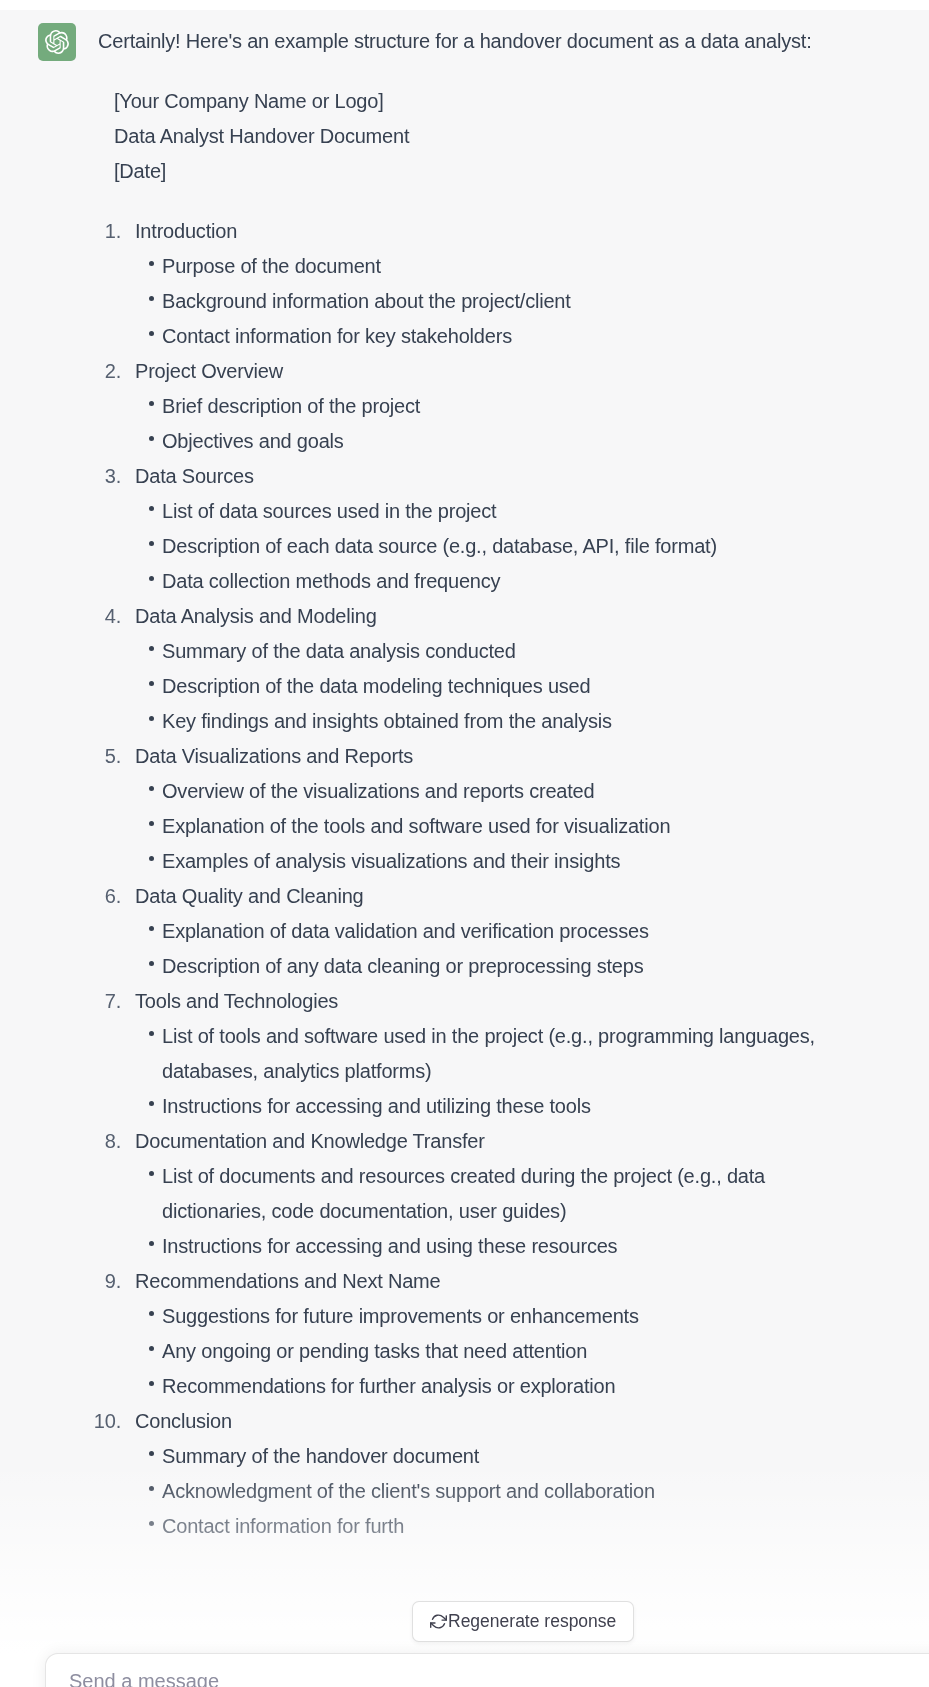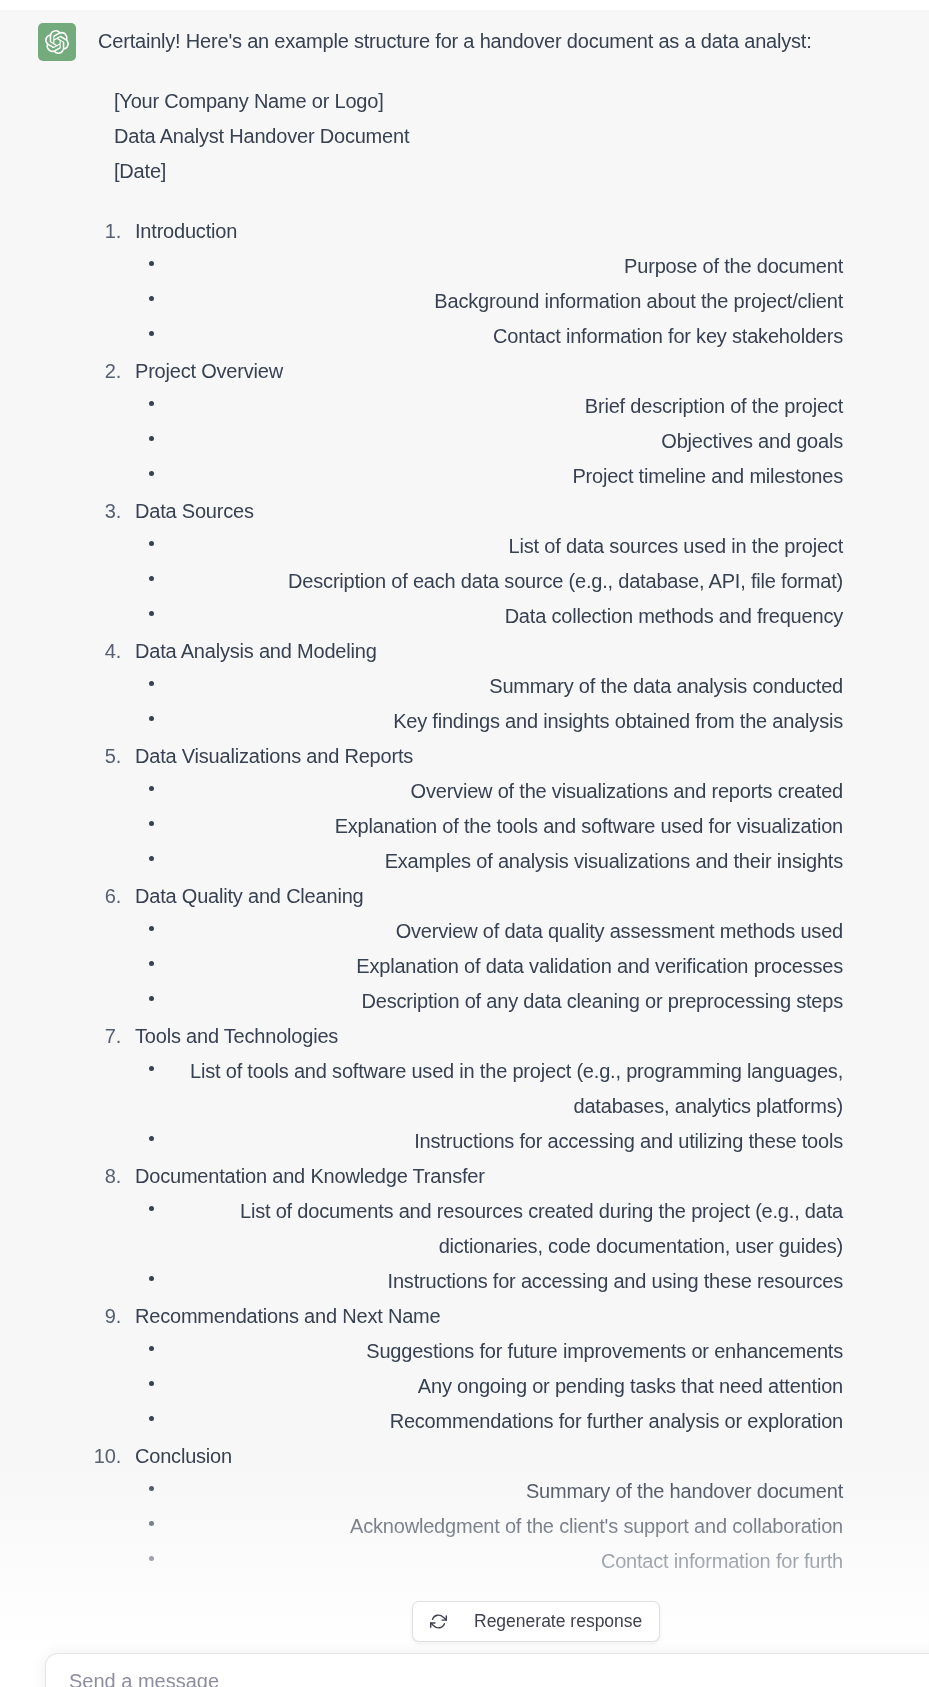--- a/index.html
+++ b/index.html
@@ -43,41 +43,41 @@
   .intro { margin: 14px 0 0 0; }
   .header-block { margin: 25px 0 0 16px; }
   .outline { margin: 25px 0 0 0; }
 
   .sec-line { position: relative; padding-left: 37px; }
   .sec-num {
     position: absolute; left: -8px; top: 0;
     width: 31px; text-align: right;
     color: #566070;
   }
-  .bul { position: relative; padding-left: 64px; max-width: 745px; text-align: right; }
+  .bul { position: relative; padding-left: 64px; max-width: 745px; }
   .dot {
     position: absolute; left: 51px; top: 12px;
     width: 5px; height: 5px; border-radius: 50%;
     background: #374151;
   }
 
   
   .bottom-fade {
     position: absolute;
     left: 0; top: 1460px;
     width: 100%; height: 227px;
     background: linear-gradient(180deg, rgba(255,255,255,0) 0%, #ffffff 85%, #ffffff 100%);
     pointer-events: none;
   }
 
   .regen-btn {
     position: absolute;
     left: 412px; top: 1601px;
     height: 41px;
-    display: flex; align-items: center; gap: 27px;
+    display: flex; align-items: center; gap: 1px;
     padding: 0 17px;
     background: #ffffff;
     border: 1px solid rgba(0,0,0,0.12);
     border-radius: 7px;
     box-shadow: 0 2px 4px rgba(0,0,0,0.05);
     font-size: 17.5px;
     color: #40414f;
     cursor: pointer;
     font-family: "Liberation Sans", sans-serif;
   }
@@ -131,34 +131,33 @@
     </div>
 
     <div class="outline">
         <div class="sec-line"><span class="sec-num">1.</span><span>Introduction</span></div>
         <div class="bul"><span class="dot"></span><span>Purpose of the document</span></div>
         <div class="bul"><span class="dot"></span><span>Background information about the project/client</span></div>
         <div class="bul"><span class="dot"></span><span>Contact information for key stakeholders</span></div>
         <div class="sec-line"><span class="sec-num">2.</span><span>Project Overview</span></div>
         <div class="bul"><span class="dot"></span><span>Brief description of the project</span></div>
         <div class="bul"><span class="dot"></span><span>Objectives and goals</span></div>
-        <div class="bul"><span class="dot"></span><span>Project timeline and milestones</span></div>
         <div class="sec-line"><span class="sec-num">3.</span><span>Data Sources</span></div>
         <div class="bul"><span class="dot"></span><span>List of data sources used in the project</span></div>
         <div class="bul"><span class="dot"></span><span>Description of each data source (e.g., database, API, file format)</span></div>
         <div class="bul"><span class="dot"></span><span>Data collection methods and frequency</span></div>
         <div class="sec-line"><span class="sec-num">4.</span><span>Data Analysis and Modeling</span></div>
         <div class="bul"><span class="dot"></span><span>Summary of the data analysis conducted</span></div>
+        <div class="bul"><span class="dot"></span><span>Description of the data modeling techniques used</span></div>
         <div class="bul"><span class="dot"></span><span>Key findings and insights obtained from the analysis</span></div>
         <div class="sec-line"><span class="sec-num">5.</span><span>Data Visualizations and Reports</span></div>
         <div class="bul"><span class="dot"></span><span>Overview of the visualizations and reports created</span></div>
         <div class="bul"><span class="dot"></span><span>Explanation of the tools and software used for visualization</span></div>
         <div class="bul"><span class="dot"></span><span>Examples of analysis visualizations and their insights</span></div>
         <div class="sec-line"><span class="sec-num">6.</span><span>Data Quality and Cleaning</span></div>
-        <div class="bul"><span class="dot"></span><span>Overview of data quality assessment methods used</span></div>
         <div class="bul"><span class="dot"></span><span>Explanation of data validation and verification processes</span></div>
         <div class="bul"><span class="dot"></span><span>Description of any data cleaning or preprocessing steps</span></div>
         <div class="sec-line"><span class="sec-num">7.</span><span>Tools and Technologies</span></div>
         <div class="bul"><span class="dot"></span><span>List of tools and software used in the project (e.g., programming languages, databases, analytics platforms)</span></div>
         <div class="bul"><span class="dot"></span><span>Instructions for accessing and utilizing these tools</span></div>
         <div class="sec-line"><span class="sec-num">8.</span><span>Documentation and Knowledge Transfer</span></div>
         <div class="bul"><span class="dot"></span><span>List of documents and resources created during the project (e.g., data dictionaries, code documentation, user guides)</span></div>
         <div class="bul"><span class="dot"></span><span>Instructions for accessing and using these resources</span></div>
         <div class="sec-line"><span class="sec-num">9.</span><span>Recommendations and Next Name</span></div>
         <div class="bul"><span class="dot"></span><span>Suggestions for future improvements or enhancements</span></div>

